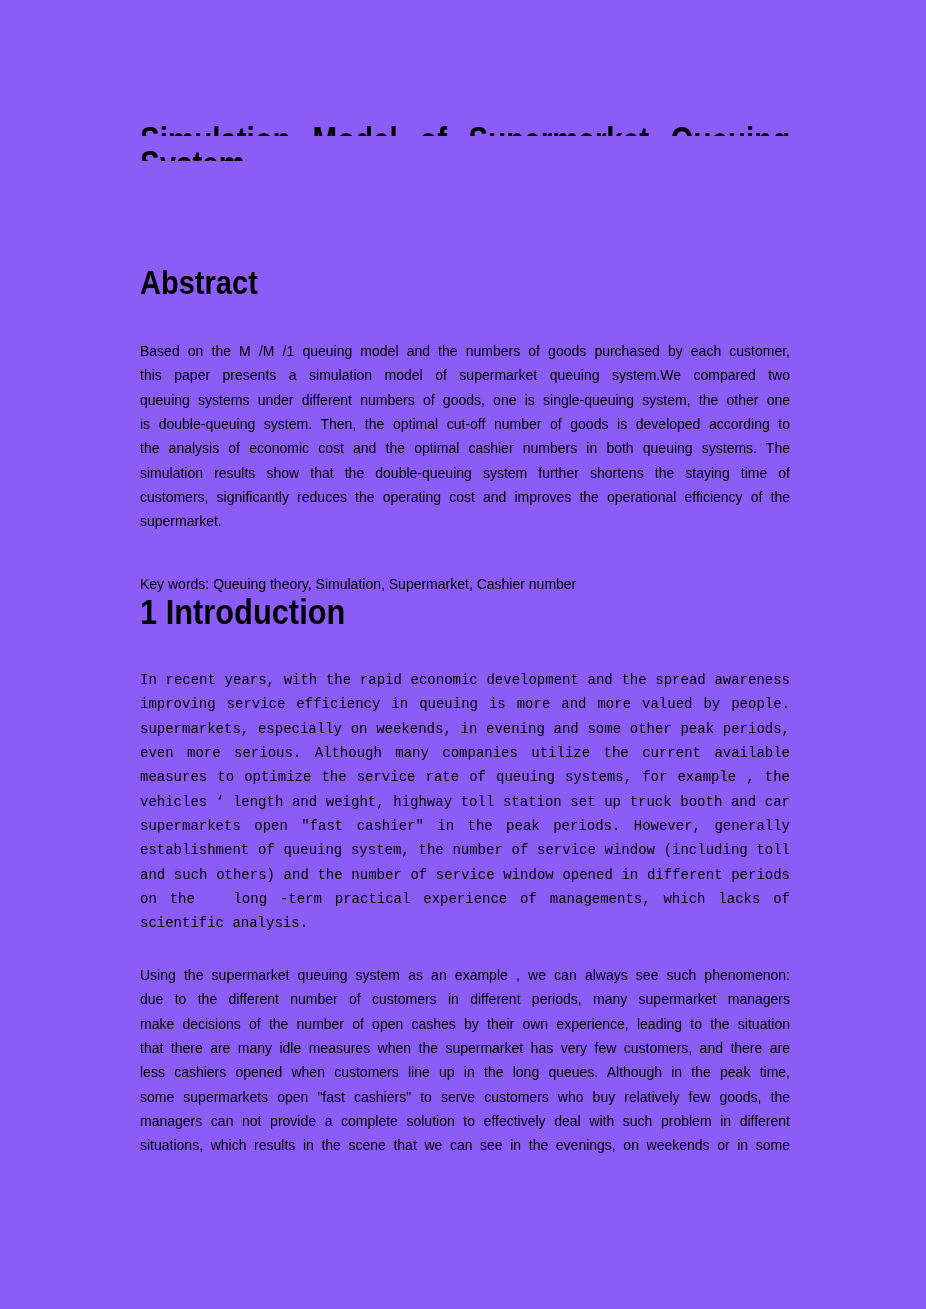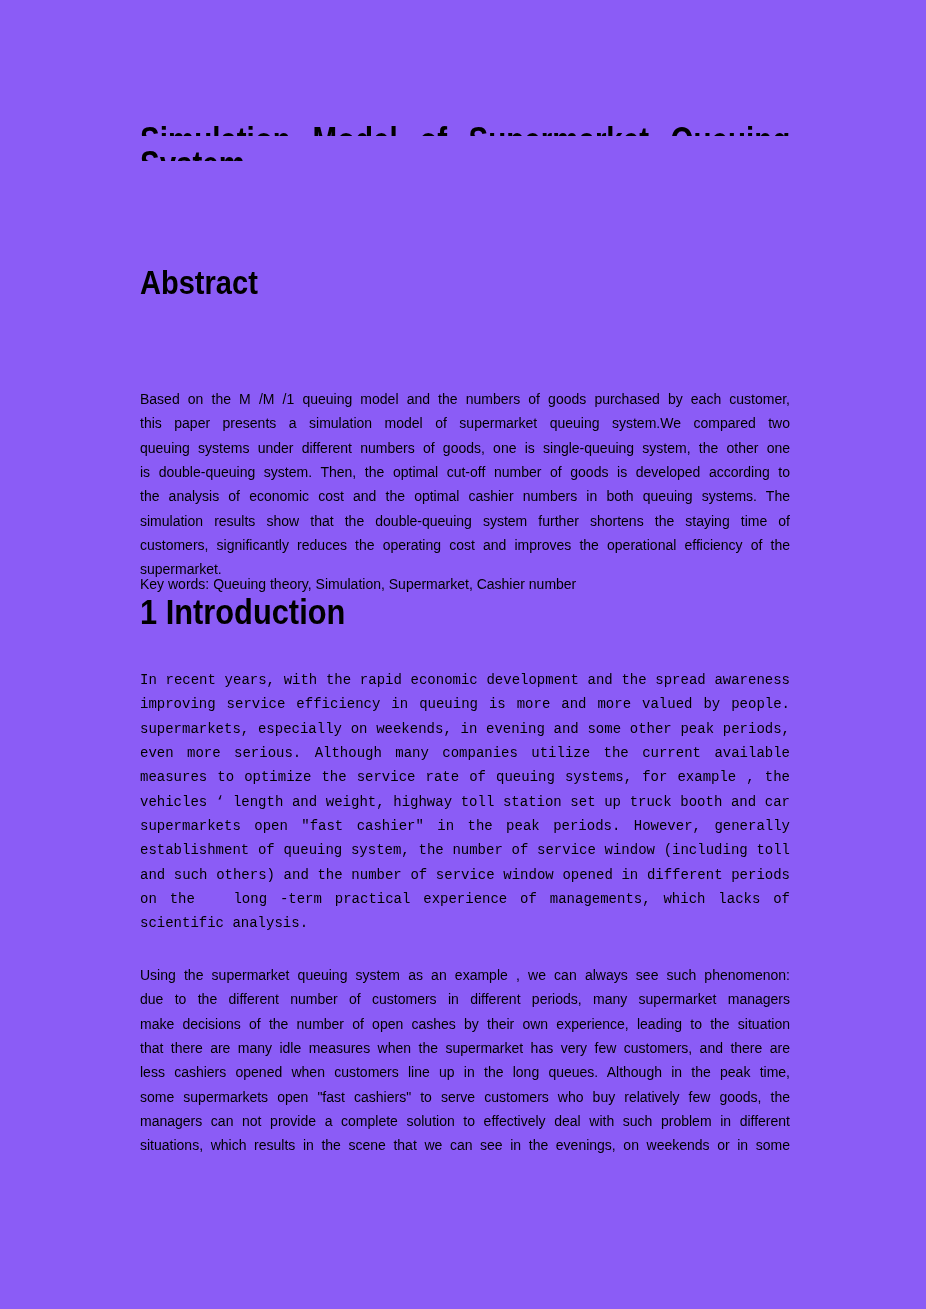--- a/index.html
+++ b/index.html
@@ -52,21 +52,21 @@
   }
   
   .body-block {
     position: absolute;
     left: 140px;
     width: 650px;
     font-size: 14px;
     line-height: 24.35px;
     color: #000000;
   }
-  .abstract-body { top: 339px; margin-top: 48px; }
+  .abstract-body { top: 339px; }
   .keywords-line { top: 533px; margin-top: 39px; }
   .para-1 { top: 668px; font-family: Liberation Mono, monospace; }
   .para-2 { top: 963px; }
 
   .line {
     text-align: justify;
     text-align-last: justify;
     white-space: normal;
     overflow: hidden;
     max-height: 24.35px;

